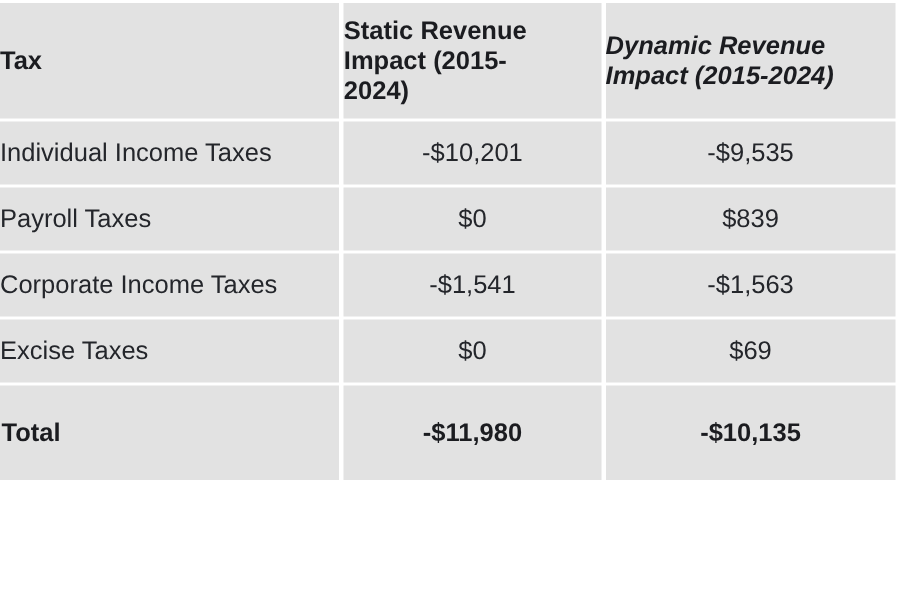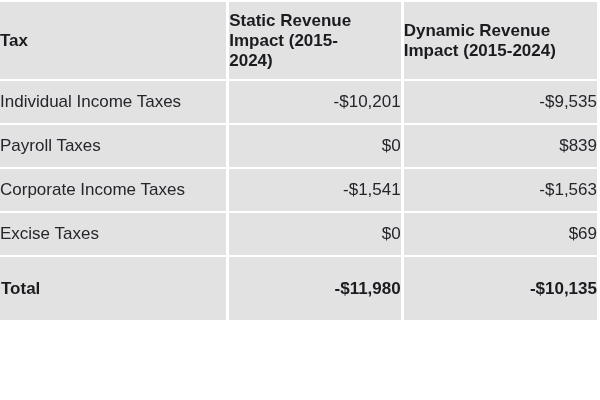--- a/index.html
+++ b/index.html
@@ -36,29 +36,29 @@
   }
   th.col-head {
     font-weight: 700;
     color: #1b1c20;
     text-align: left;
     height: 77px;
     line-height: 20px;
   }
   th.head-tax { padding-left: 1px; }
   th.head-static { padding-left: 9px; }
-  th.head-dynamic { padding-left: 11px; }
+  th.head-dynamic { padding-left: 11px; font-style: italic; }
   td.row-label {
     text-align: left;
     padding-left: 13px;
     height: 42px;
     margin-left: 24px;
   }
   td.num {
-    text-align: right;
+    text-align: center;
     padding-right: 5px;
     height: 42px;
   }
   tr.total-row td {
     font-weight: 700;
     color: #1b1c20;
     height: 63px;
   }
   tr.total-row td.row-label { padding-left: 1px; }
 </style>

